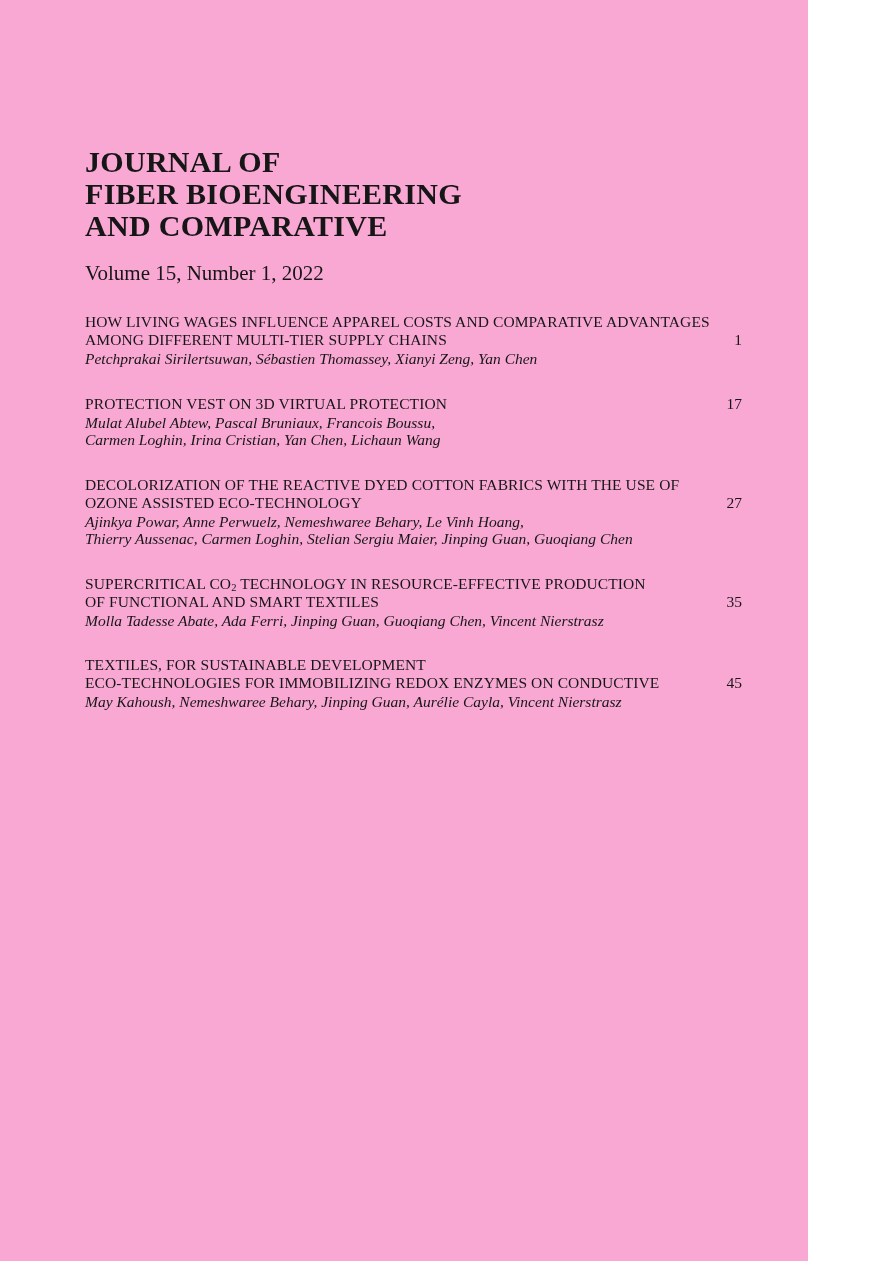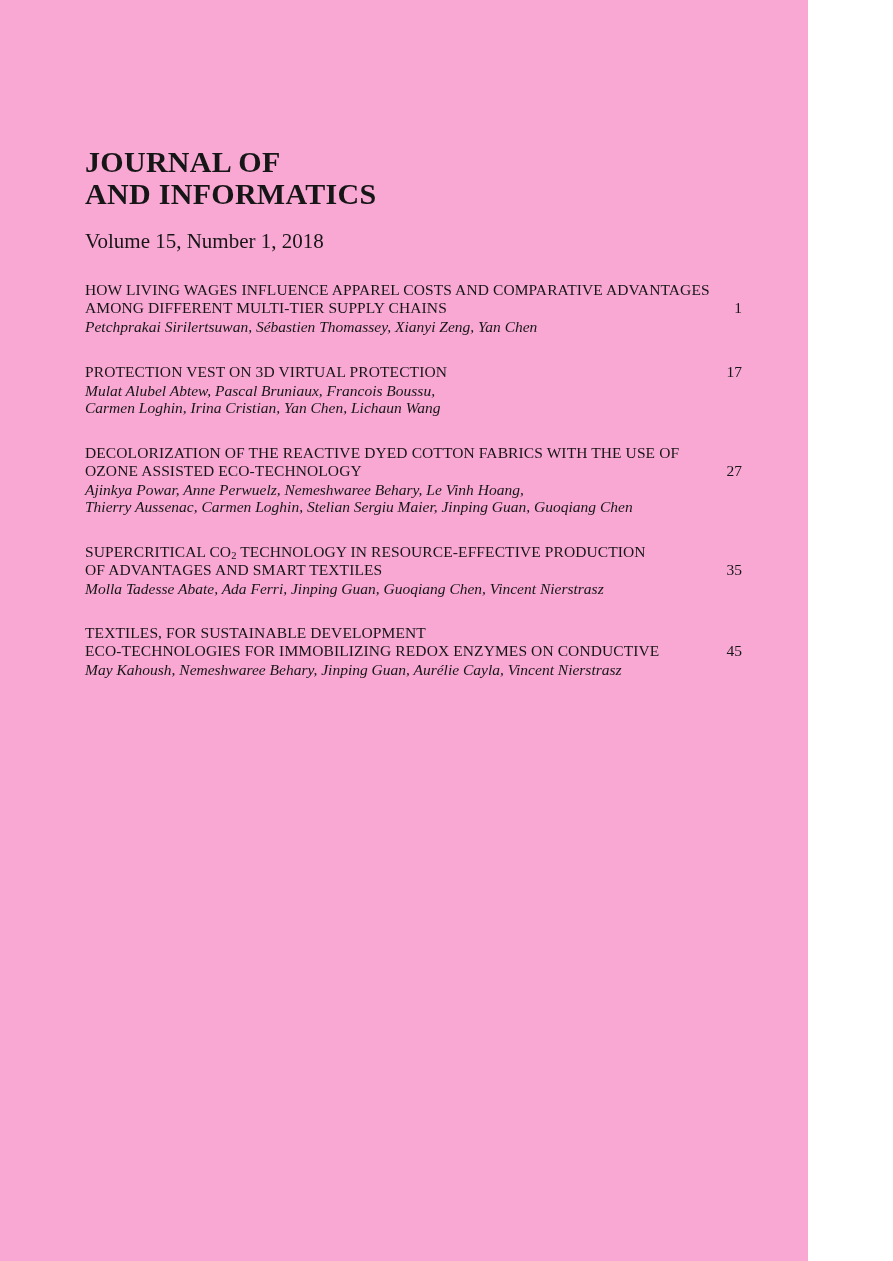--- a/index.html
+++ b/index.html
@@ -86,23 +86,24 @@
   }
 </style>
 </head>
 <body>
 
 <div class="page">
 
   <header>
     <h1 class="journal-title">
       <span class="tline">JOURNAL OF</span>
-      <span class="tline">AND INFORMATICS</span>
+      <span class="tline">FIBER BIOENGINEERING</span>
+      <span class="tline">AND COMPARATIVE</span>
     </h1>
-    <div class="issue-line">Volume 15, Number 1, 2018</div>
+    <div class="issue-line">Volume 15, Number 1, 2022</div>
   </header>
 
 
   <main class="entries" id="entries">
       <article class="entry">
         <div class="entry-head">
           <div class="entry-title">
             <div class="tl">HOW LIVING WAGES INFLUENCE APPAREL COSTS AND COMPARATIVE ADVANTAGES</div>
             <div class="tl">AMONG DIFFERENT MULTI-TIER SUPPLY CHAINS</div>
           </div>
@@ -134,21 +135,21 @@
         </div>
         <div class="entry-authors">
           <div class="al">Ajinkya Powar, Anne Perwuelz, Nemeshwaree Behary, Le Vinh Hoang,</div>
           <div class="al">Thierry Aussenac, Carmen Loghin, Stelian Sergiu Maier, Jinping Guan, Guoqiang Chen</div>
         </div>
       </article>
       <article class="entry">
         <div class="entry-head">
           <div class="entry-title">
             <div class="tl">SUPERCRITICAL CO<sub>2</sub> TECHNOLOGY IN RESOURCE-EFFECTIVE PRODUCTION</div>
-            <div class="tl">OF ADVANTAGES AND SMART TEXTILES</div>
+            <div class="tl">OF FUNCTIONAL AND SMART TEXTILES</div>
           </div>
           <div class="entry-page">35</div>
         </div>
         <div class="entry-authors">
           <div class="al">Molla Tadesse Abate, Ada Ferri, Jinping Guan, Guoqiang Chen, Vincent Nierstrasz</div>
         </div>
       </article>
       <article class="entry">
         <div class="entry-head">
           <div class="entry-title">

